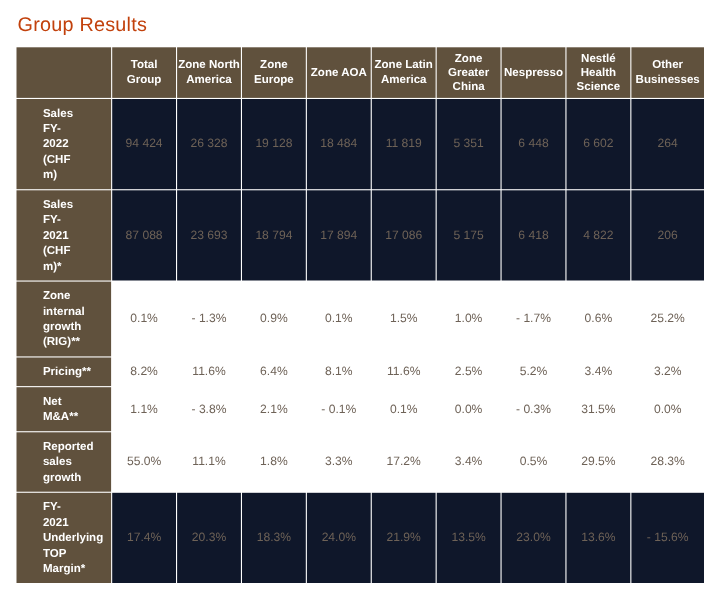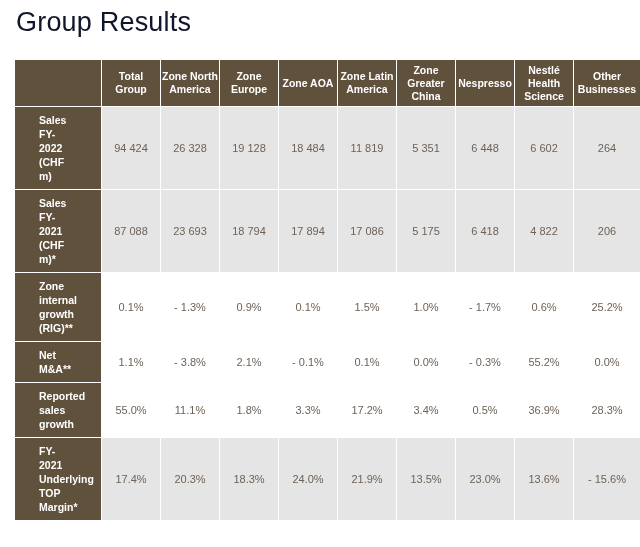--- a/index.html
+++ b/index.html
@@ -7,31 +7,31 @@
     padding: 0;
   }
   body {
     width: 640px;
     height: 547px;
     background: #ffffff;
     font-family: "Liberation Sans", sans-serif;
     overflow: hidden;
   }
   #page-title {
-    font-size: 27px;
+    font-size: 18px;
     font-weight: 400;
-    color: #0f172a;
+    color: #c2410c;
     letter-spacing: 0.2px;
     padding: 8px 0 0 16px;
     margin: 0;
     line-height: 28px;
   }
   .table-wrap {
     padding: 0 10px 0 14px;
-    margin-top: 23px;
+    margin-top: 6px;
   }
   table.results {
     border-collapse: separate;
     border-spacing: 1px;
     width: 616px;
     table-layout: fixed;
     background: #ffffff;
   }
   table.results th,
   table.results td {
@@ -67,21 +67,21 @@
   }
   tbody td.val {
     color: #6e6257;
     font-size: 11px;
     text-align: center;
     padding: 6px 4px;
     box-sizing: border-box;
     background: #ffffff;
   }
   tr.shaded td.val {
-    background: #e5e5e5;
+    background: #0f172a;
   }
   
   col.c-label { width: 86px; }
   col.c-d     { width: 58px; }
   col.c-d2    { width: 66px; }
 </style>
 </head>
 <body>
 
 <h1 id="page-title">Group Results</h1>
@@ -145,41 +145,53 @@
           <td class="val">- 1.3%</td>
           <td class="val">0.9%</td>
           <td class="val">0.1%</td>
           <td class="val">1.5%</td>
           <td class="val">1.0%</td>
           <td class="val">- 1.7%</td>
           <td class="val">0.6%</td>
           <td class="val">25.2%</td>
         </tr>
         <tr>
+          <th class="rowlabel">Pricing**</th>
+          <td class="val">8.2%</td>
+          <td class="val">11.6%</td>
+          <td class="val">6.4%</td>
+          <td class="val">8.1%</td>
+          <td class="val">11.6%</td>
+          <td class="val">2.5%</td>
+          <td class="val">5.2%</td>
+          <td class="val">3.4%</td>
+          <td class="val">3.2%</td>
+        </tr>
+        <tr>
           <th class="rowlabel">Net M&amp;A**</th>
           <td class="val">1.1%</td>
           <td class="val">- 3.8%</td>
           <td class="val">2.1%</td>
           <td class="val">- 0.1%</td>
           <td class="val">0.1%</td>
           <td class="val">0.0%</td>
           <td class="val">- 0.3%</td>
-          <td class="val">55.2%</td>
+          <td class="val">31.5%</td>
           <td class="val">0.0%</td>
         </tr>
         <tr>
           <th class="rowlabel">Reported sales growth</th>
           <td class="val">55.0%</td>
           <td class="val">11.1%</td>
           <td class="val">1.8%</td>
           <td class="val">3.3%</td>
           <td class="val">17.2%</td>
           <td class="val">3.4%</td>
           <td class="val">0.5%</td>
-          <td class="val">36.9%</td>
+          <td class="val">29.5%</td>
           <td class="val">28.3%</td>
         </tr>
         <tr class="shaded">
           <th class="rowlabel">FY-2021 Underlying TOP Margin*</th>
           <td class="val">17.4%</td>
           <td class="val">20.3%</td>
           <td class="val">18.3%</td>
           <td class="val">24.0%</td>
           <td class="val">21.9%</td>
           <td class="val">13.5%</td>

